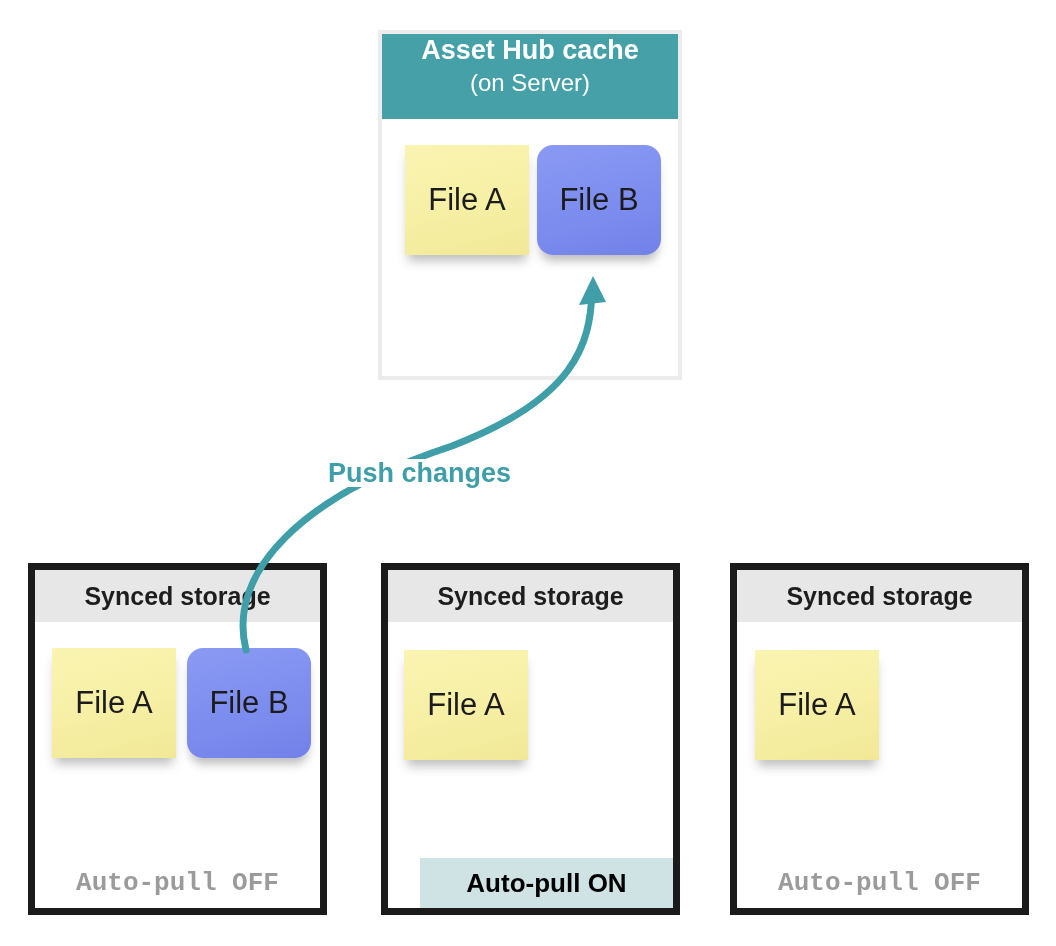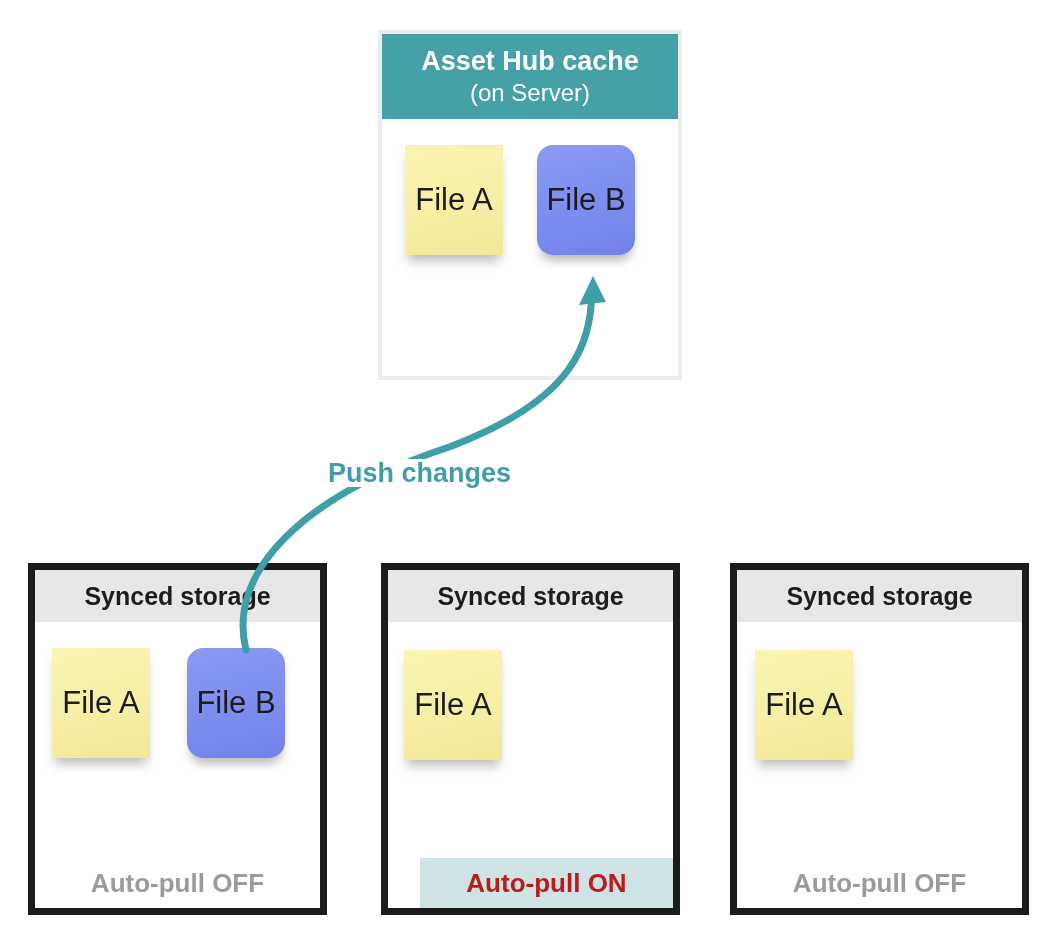--- a/index.html
+++ b/index.html
@@ -7,28 +7,28 @@
     width:1056px;height:946px;position:relative;background:#ffffff;
     font-family:"Liberation Sans","DejaVu Sans",sans-serif;overflow:hidden;
   }
   
   .cache-box{
     position:absolute;left:378px;top:30px;width:304px;height:350px;
     box-sizing:border-box;border:4px solid #ececec;background:#ffffff;
   }
   .cache-header{
     height:85px;background:#45a0a8;color:#ffffff;
-    display:flex;flex-direction:column;align-items:center;justify-content:center;
+    display:flex;flex-direction:column;align-items:center;justify-content:flex-start;
     line-height:1.25;
   }
   .cache-title{font-size:27px;font-weight:bold;}
   .cache-subtitle{font-size:24px;font-weight:normal;}
   
   .note{
-    position:absolute;width:98px;height:110px;box-sizing:border-box;
+    position:absolute;width:124px;height:110px;box-sizing:border-box;
     display:flex;align-items:center;justify-content:center;
     font-size:31px;color:#1c1c1e;
     box-shadow:0 9px 10px -3px rgba(70,70,70,0.35);
   }
   .note.yellow{background:linear-gradient(165deg,#faf4b2 0%,#f6efa4 55%,#f1e897 100%);}
   .note.blue{background:linear-gradient(165deg,#8a9af3 0%,#7d8def 55%,#7181e8 100%);border-radius:16px;}
   
   .storage-box{
     position:absolute;top:563px;width:299px;height:352px;
     box-sizing:border-box;border:7px solid #1b1b1b;background:#ffffff;
@@ -39,22 +39,22 @@
   .storage-header{
     height:52px;background:#e7e7e7;color:#1d1d1d;
     display:flex;align-items:center;justify-content:center;
     font-size:25px;font-weight:bold;
   }
   .storage-footer{
     position:absolute;left:0;right:0;bottom:0;height:50px;
     display:flex;align-items:center;justify-content:center;
     font-size:26px;font-weight:bold;
   }
-  .storage-footer.off{color:#9b9b9b;background:transparent;}
-  .storage-footer.on{color:#b91c1c;background:#cfe3e5;margin-left:32px;}
+  .storage-footer.off{color:#9b9b9b;background:transparent;font-family:Liberation Mono, monospace;}
+  .storage-footer.on{color:#000000;background:#cfe3e5;margin-left:32px;}
   
   .arrow-svg{position:absolute;left:0;top:0;width:1056px;height:946px;pointer-events:none;z-index:5;}
   .push-label{
     position:absolute;left:325px;top:459px;z-index:6;
     background:#ffffff;color:#3f9ea7;font-size:27px;font-weight:bold;
     padding:0 3px;line-height:28px;
   }
 </style>
 </head>
 <body>

